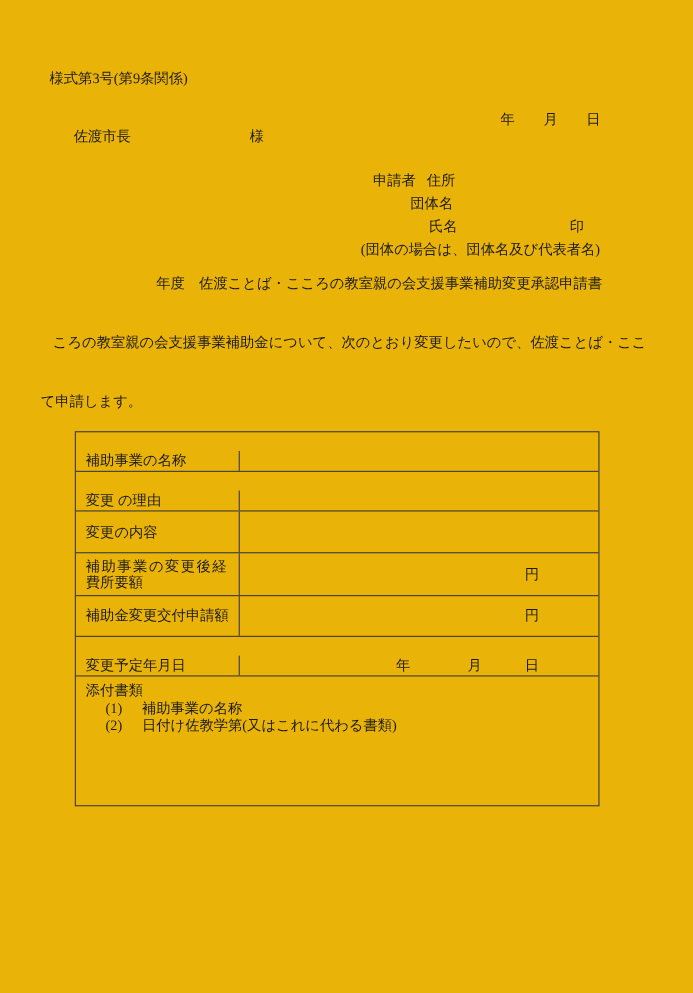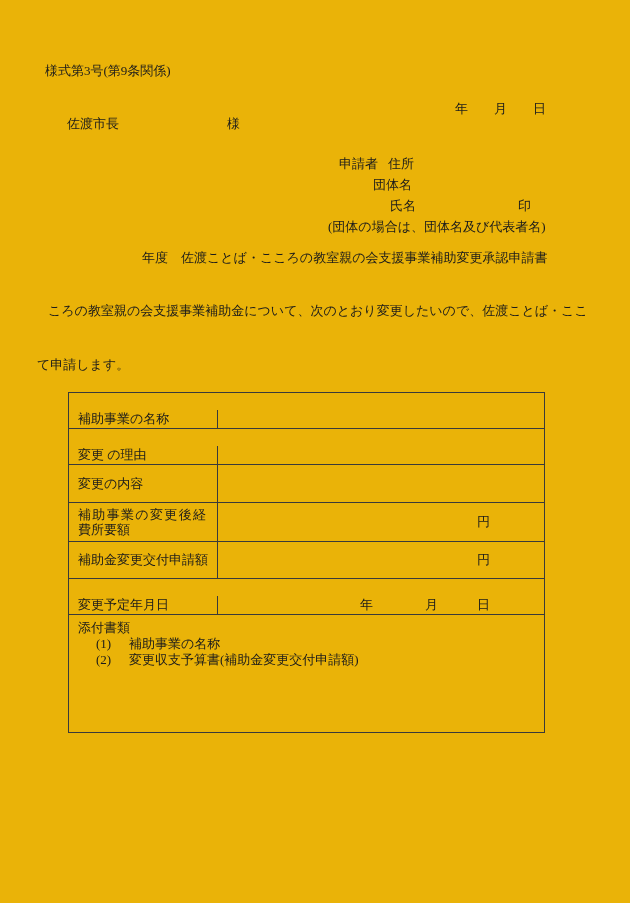--- a/index.html
+++ b/index.html
@@ -120,19 +120,19 @@
 
     <div class="t-row h36">
       <div class="t-label">変更予定年月日</div>
       <div class="t-value date">年　　　　月　　　日</div>
     </div>
 
     <div class="t-row last">
       <div class="attachments">
         <div>添付書類</div>
         <div class="attach-item"><span class="att-num">(1)</span><span>補助事業の名称</span></div>
-        <div class="attach-item"><span class="att-num">(2)</span><span>変更収支予算書(補助金変更交付申請額)</span></div>
+        <div class="attach-item"><span class="att-num">(2)</span><span>日付け佐教学第(又はこれに代わる書類)</span></div>
       </div>
     </div>
 
   </div>
 
 </div>
 
 </body></html>

